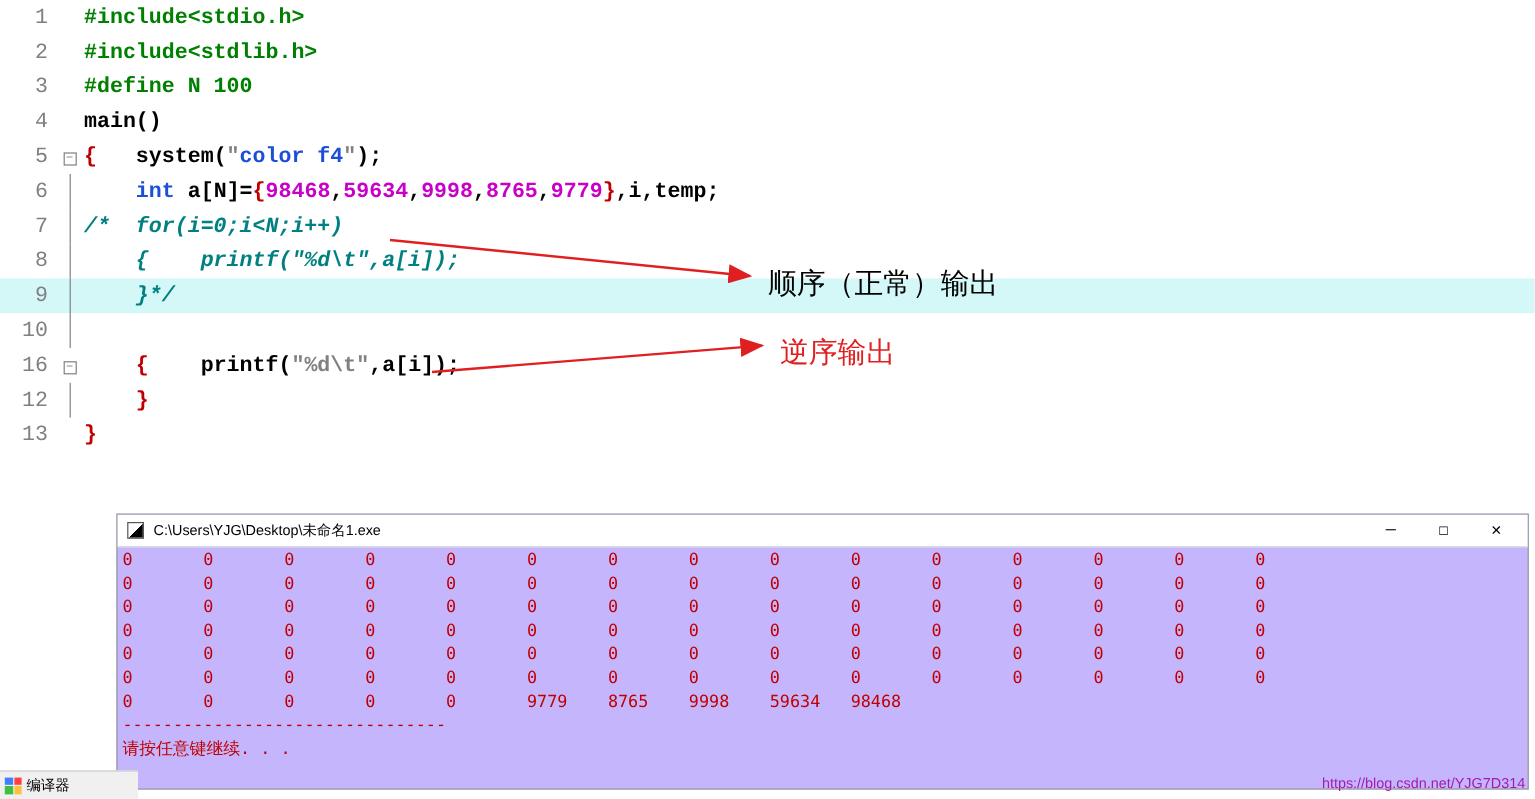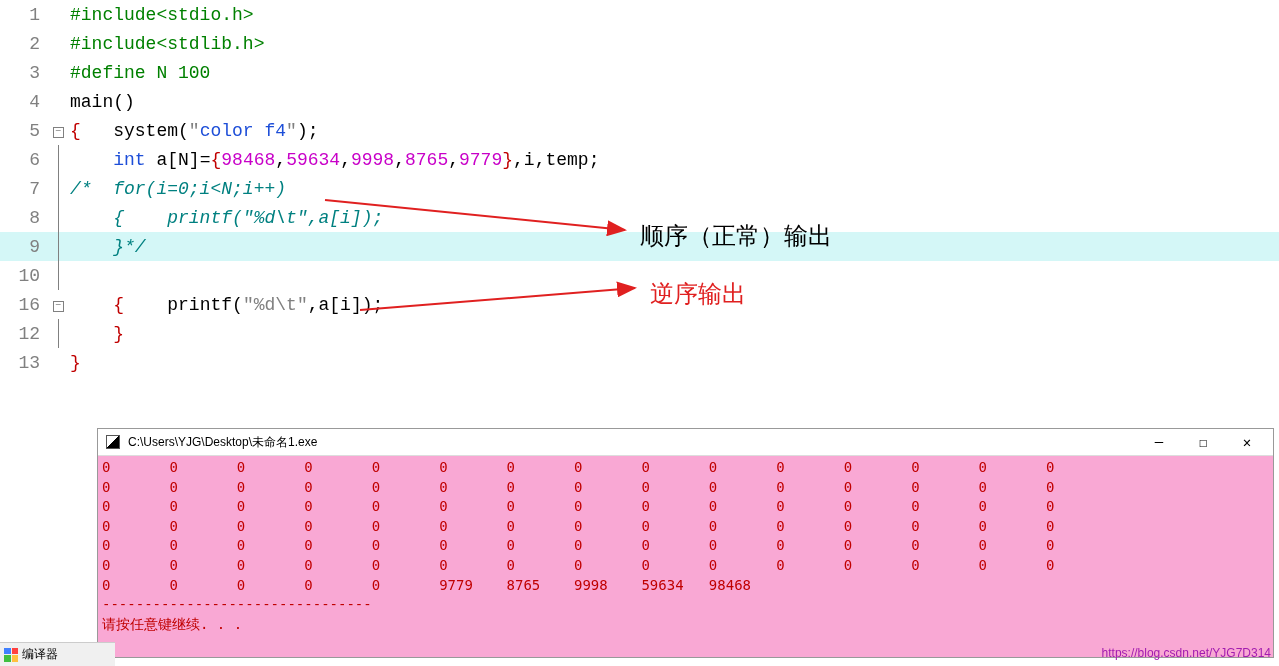--- a/index.html
+++ b/index.html
@@ -3,32 +3,32 @@
 <meta charset="utf-8">
 <style>
 *{margin:0;padding:0;box-sizing:border-box}
 body{font-family:Consolas,"Courier New",monospace;font-size:18px;background:#fff;width:1279px;height:666px;overflow:hidden;position:relative}
 .editor{background:#fff;position:relative}
 .line{display:flex;height:29px;align-items:center}
 .gutter{width:50px;text-align:right;padding-right:10px;color:#808080;font-weight:normal;flex-shrink:0}
 .fold{width:16px;flex-shrink:0;color:#808080;font-size:13px;text-align:center;position:relative}
 .fold-box{border:1px solid #808080;width:11px;height:11px;display:inline-flex;align-items:center;justify-content:center;font-size:10px;line-height:1;background:#fff;cursor:pointer}
 .fold-line{background:#808080;width:1px;height:29px;margin:0 auto}
-.code{white-space:pre;font-weight:normal;padding-left:4px}
+.code{white-space:pre;font-weight:bold;padding-left:4px}
 .inc{color:#008000}
 .kw{color:#1d4ed8}
 .fn{color:#000}
 .str{color:#808080}
 .num{color:#C800C8}
 .cmt{color:#008080;font-style:italic}
 .brace{color:#C00000}
 .paren{color:#000}
 .hl{background:#d4f7f7}
 .annot{position:absolute;font-family:"SimSun","宋体",serif;font-size:24px;font-weight:normal}
-.console{position:absolute;left:97px;top:428px;width:1177px;height:230px;border:1px solid #999;background:#f9a8d4}
+.console{position:absolute;left:97px;top:428px;width:1177px;height:230px;border:1px solid #999;background:#c4b5fd}
 .titlebar{height:27px;background:#fff;border-bottom:1px solid #ddd;display:flex;align-items:center;padding:0 8px;gap:8px}
 .titlebar-icon{width:14px;height:14px;border:1px solid #555;background:linear-gradient(135deg,#fff 50%,#000 50%)}
 .titlebar-text{font-family:"Microsoft YaHei",Arial;font-size:12px;flex:1}
 .tb-btn{width:36px;height:20px;display:flex;align-items:center;justify-content:center;font-size:14px}
 .console-body{padding:2px 4px;font-family:"NSimSun","宋体",monospace;font-size:14px;color:#C00000;line-height:1.4}
 .console-body .zeros{white-space:pre;letter-spacing:0}
 .console-body .divider{color:#C00000}
 .bottombar{position:absolute;left:0;bottom:0;height:24px;display:flex;align-items:center;gap:4px;padding:0 4px;border-top:1px solid #ccc;background:#f0f0f0;width:115px}
 .bb-icon{width:14px;height:14px;display:grid;grid-template-columns:1fr 1fr;grid-template-rows:1fr 1fr;gap:1px}
 .bb-icon span:nth-child(1){background:#4080ff}

